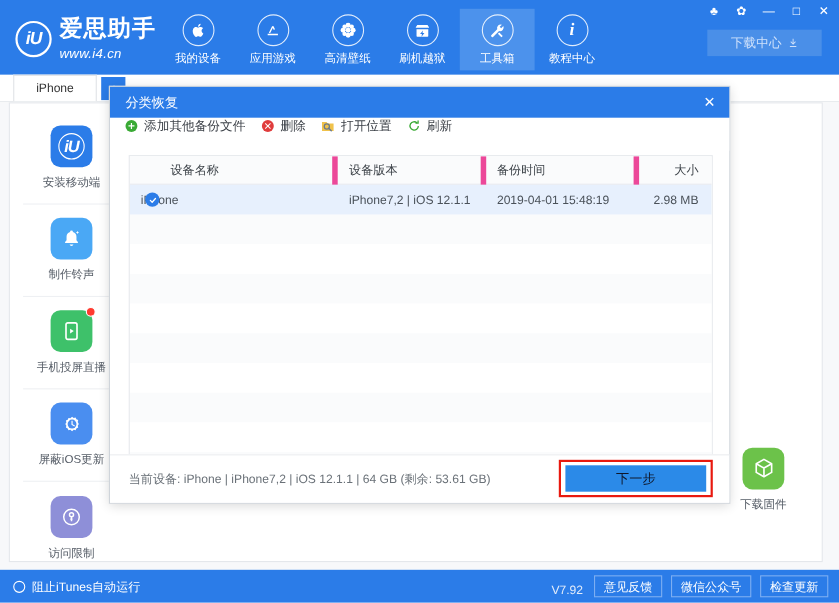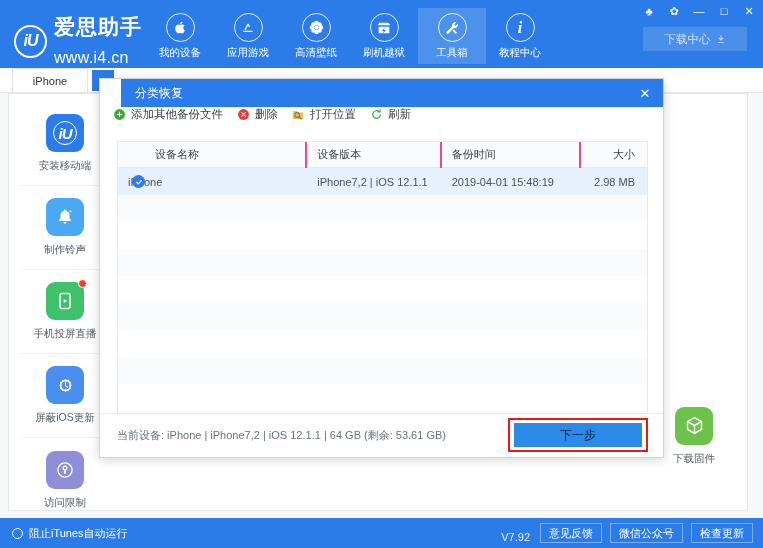--- a/index.html
+++ b/index.html
@@ -32,21 +32,21 @@
     display: flex; align-items: center; justify-content: center;
     color: #ffffff; font-size: 16px; font-weight: bold;
     font-style: italic;
     letter-spacing: -1px;
   }
   .brand-text { display: flex; flex-direction: column; line-height: 1; }
   .brand-cn {
     color: #fff; font-size: 21px; font-weight: bold; letter-spacing: 1px;
   }
   .brand-url {
-    color: #fff; font-size: 16px; margin-top: 13px; letter-spacing: 0.3px;
+    color: #fff; font-size: 12px; margin-top: 6px; letter-spacing: 0.3px; font-style: italic;
   }
 
   .navrow {
     position: absolute; left: 146px; top: 8px;
     display: flex; align-items: flex-start;
   }
   .nav-item {
     width: 68px; height: 56px;
     display: flex; flex-direction: column; align-items: center;
     padding-top: 5px;
@@ -157,21 +157,21 @@
   .modal {
     position: absolute; left: 98px; top: 77px;
     width: 565px; height: 380px;
     background: #ffffff;
     border: 1px solid #cfd4da;
     box-shadow: 0 2px 10px rgba(0,0,0,0.16);
   }
   .modal-title {
     position: relative;
     height: 28px; background: #2b7ce8;
-    display: flex; align-items: center; margin-left: 21px;
+    display: flex; align-items: center;
   }
   .modal-title-txt {
     color: #ffffff; font-size: 12px; margin-left: 14px;
   }
   .modal-close {
     position: absolute; right: 8px; top: 4px;
     width: 20px; height: 20px;
     color: #ffffff; font-size: 13px; font-weight: bold;
     display: flex; align-items: center; justify-content: center;
     cursor: pointer;
@@ -196,21 +196,21 @@
     overflow: hidden;
   }
   .tbl-head {
     display: flex; height: 26px;
     background: #fafbfc;
     border-bottom: 1px solid #e6e9ed;
     align-items: center;
   }
   .th {
     font-size: 11px; color: #3c4248;
-    border-right: 2px solid #ec4899;
+    border-right: 5px solid #ec4899;
     height: 26px; display:flex; align-items:center;
     padding-left: 10px;
   }
   .th:last-child { border-right: none; }
   .c1 { width: 190px; padding-left: 37px; }
   .c2 { width: 135px; }
   .c3 { width: 140px; }
   .c4 { width: 66px; justify-content: flex-end; padding-right: 12px; padding-left:0; }
 
   .tbl-row {

